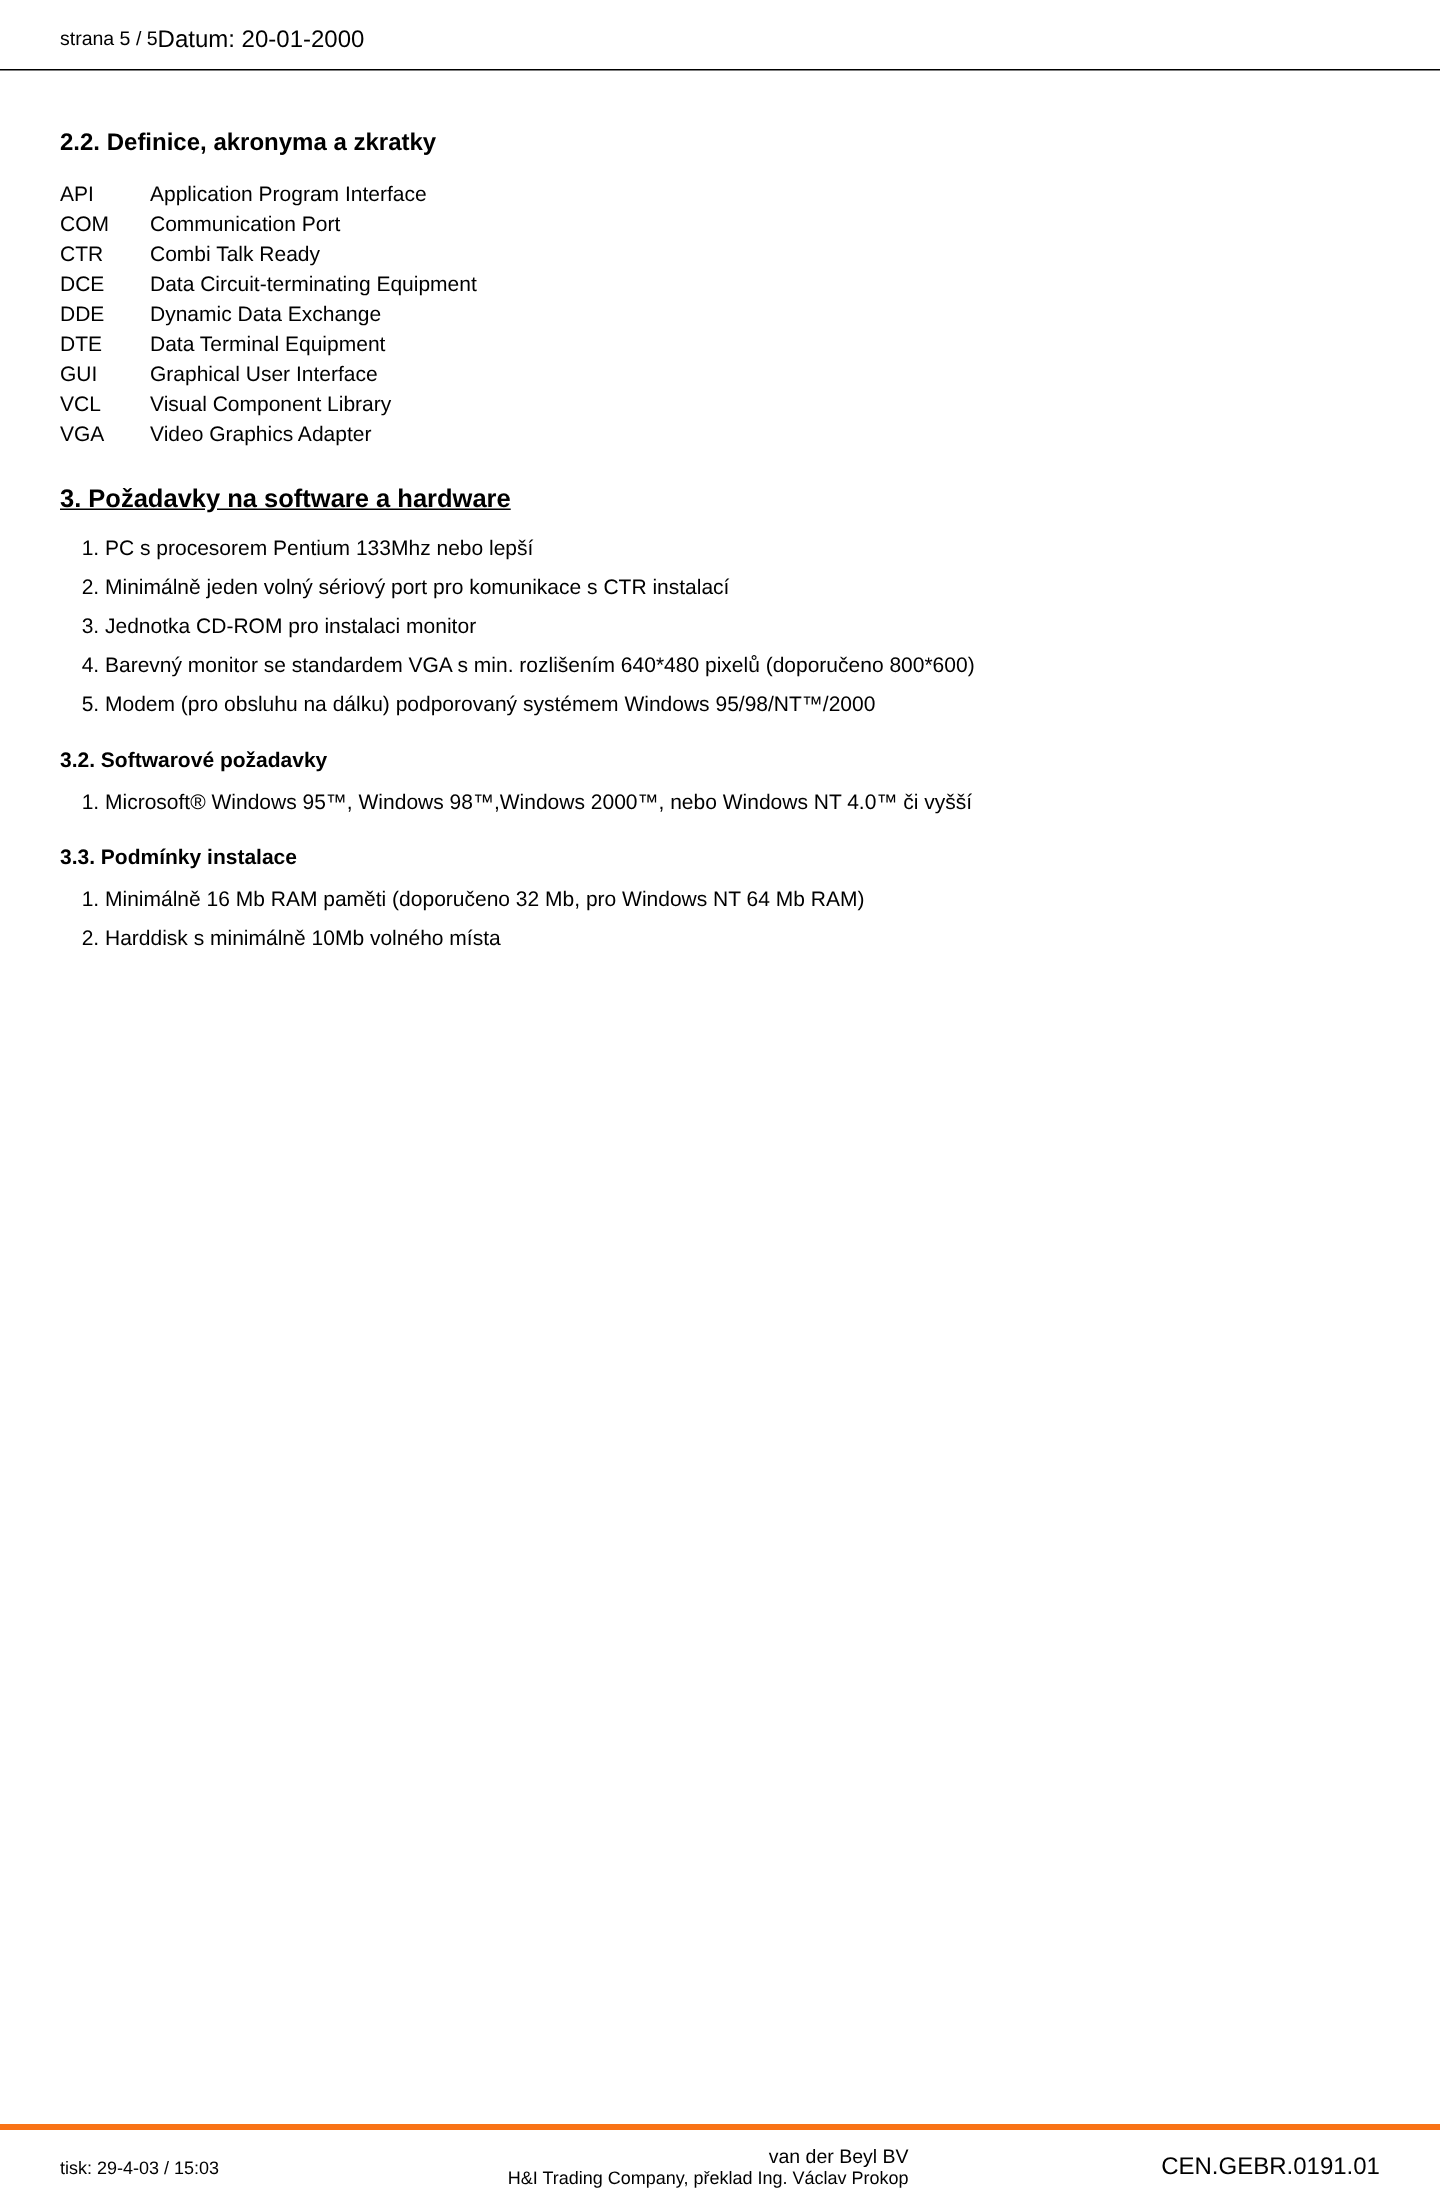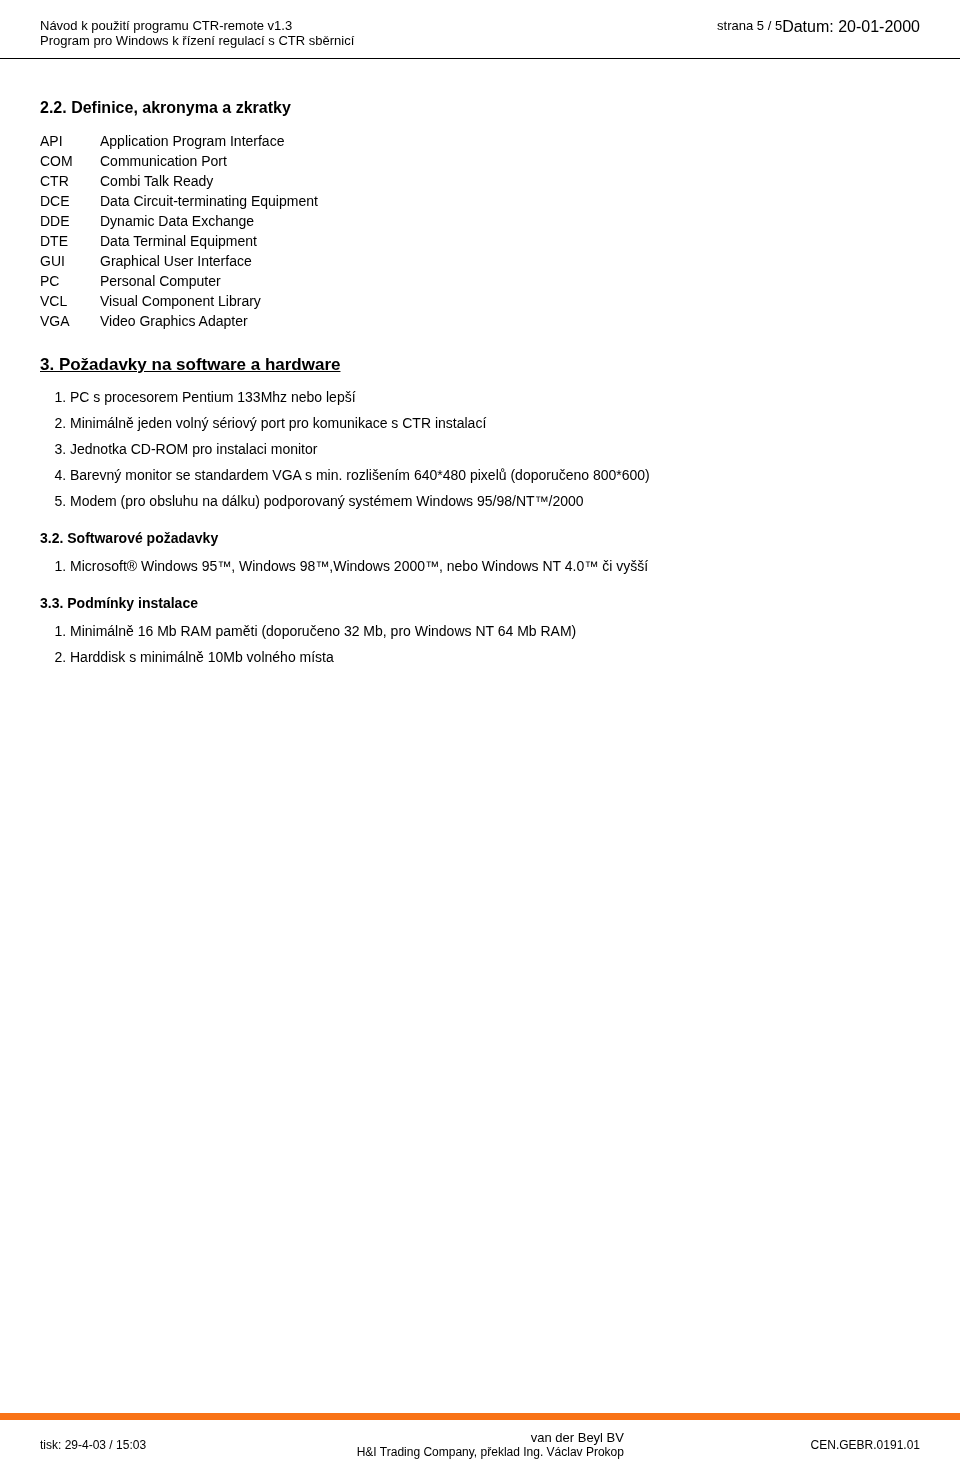--- a/index.html
+++ b/index.html
@@ -113,60 +113,56 @@
       margin-bottom: 10px;
     }
 
     .numbered-list li {
       margin-bottom: 5px;
       font-size: 14px;
       line-height: 1.5;
     }
 
     .footer {
-      border-top: 7px solid #f97316;
+      border-top: 4px solid #f97316;
       padding: 10px 40px;
       display: flex;
       justify-content: space-between;
       align-items: center;
       margin-top: auto;
     }
 
     .footer-left {
       font-size: 12px;
     }
 
     .footer-center {
       font-size: 12px;
       text-align: right;
     }
 
     .footer-right {
-      font-size: 12px;
+      font-size: 16px;
     }
 
     .footer-center-line1 {
       font-size: 13px;
     }
 
     .footer-center-line2 {
       font-size: 12px;
       padding-left: 24px;
     }
   </style>
 </head>
 <body>
 
 <div class="page-wrapper">
 
   <div class="header">
-    <div class="header-left">
-      <span class="header-title">Návod k použití programu CTR-remote v1.3</span>
-      <span class="header-subtitle">Program pro Windows k řízení regulací s CTR sběrnicí</span>
-    </div>
     <div class="header-right">
       <span class="header-page">strana 5 / 5</span>
       <span class="header-date">Datum: 20-01-2000</span>
     </div>
   </div>
 
   <div class="content">
 
     <div>
       <div class="section-heading">2.2. Definice, akronyma a zkratky</div>
@@ -193,24 +189,20 @@
               <td>DDE</td>
               <td>Dynamic Data Exchange</td>
             </tr>
             <tr>
               <td>DTE</td>
               <td>Data Terminal Equipment</td>
             </tr>
             <tr>
               <td>GUI</td>
               <td>Graphical User Interface</td>
-            </tr>
-            <tr>
-              <td>PC</td>
-              <td>Personal Computer</td>
             </tr>
             <tr>
               <td>VCL</td>
               <td>Visual Component Library</td>
             </tr>
             <tr>
               <td>VGA</td>
               <td>Video Graphics Adapter</td>
             </tr>
           </tbody>

